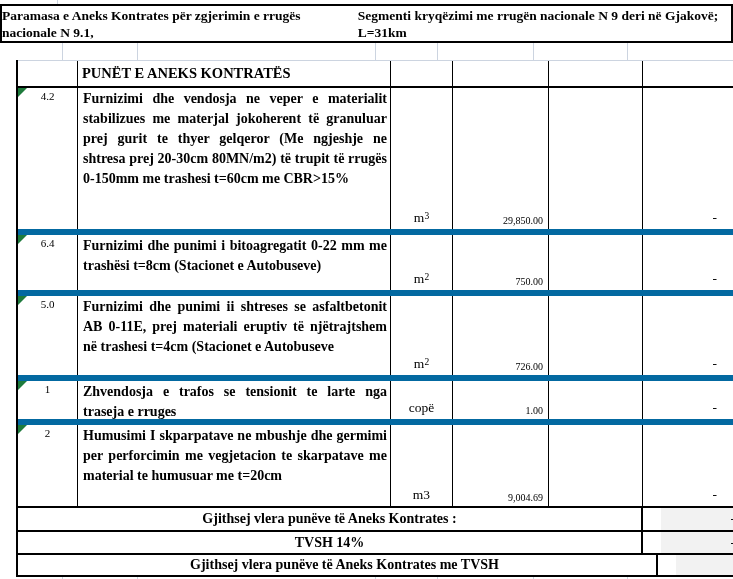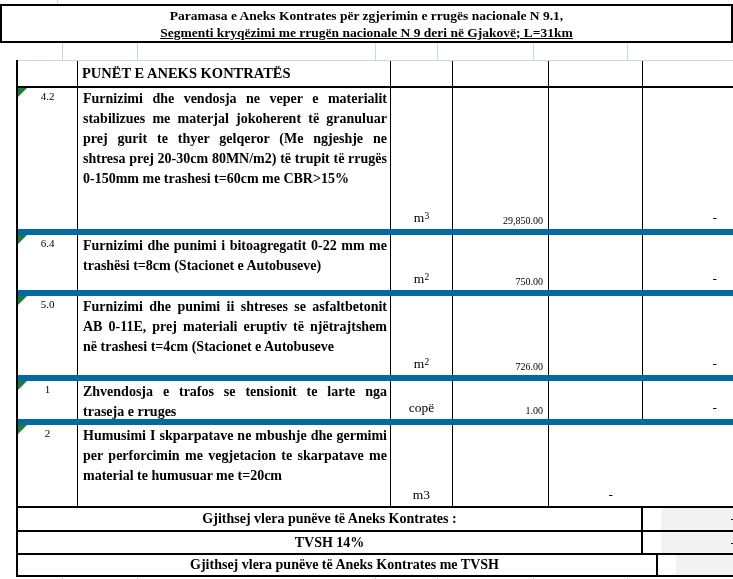--- a/index.html
+++ b/index.html
@@ -4,24 +4,24 @@
 <style>
   html,body{margin:0;padding:0;background:#fff;}
   .sheet{
     position:relative;width:733px;height:579px;background:#ffffff;
     font-family:"Liberation Serif","DejaVu Serif",serif;color:#000;overflow:hidden;
   }
   .gl{position:absolute;width:1px;background:#ccd4e0;}
   
   .title-box{
     position:absolute;top:4px;left:0;width:733px;height:39px;box-sizing:border-box;
-    border:2px solid #000;display:flex;flex-direction:column;justify-content:center;
+    border:2px solid #000;display:flex;flex-direction:row;justify-content:center;
     align-items:center;font-weight:bold;font-size:13.5px;line-height:17px;background:#fff;
   }
-  .title-line2{text-decoration:underline;}
+  .title-line2{}
   
   .tbl{
     position:absolute;top:60px;left:16px;width:733px;box-sizing:border-box;
     border-left:2px solid #000;border-right:2px solid #000;background:#fff;
   }
   .row{display:grid;grid-template-columns:60px 313px 62px 96px 94px 104px;
        box-sizing:border-box;border-bottom:6px solid #0369a1;}
   .row>div{box-sizing:border-box;border-right:1px solid #000;position:relative;overflow:hidden;}
   .row>div:last-child{border-right:none;}
   .punet{height:28px;border-top:1px solid #ccd4e0;border-bottom:2px solid #000;}
@@ -139,20 +139,21 @@
     <div class="row h4">
       <div class="no-cell">
         <span class="tri"></span>
         <span>2</span>
       </div>
       <div class="desc">Humusimi I skparpatave ne mbushje dhe germimi per perforcimin  me vegjetacion te skarpatave me material te humusuar me t=20cm</div>
       <div class="unit">
         <span>m3</span>
           <sup></sup>
       </div>
+      <div class="qty">9,004.69</div>
       <div class="price"></div>
       <div class="total">-</div>
     </div>
 
     <div class="sum-row s0">
       <div class="sum-label">Gjithsej vlera punëve të Aneks Kontrates :</div>
       <div class="sum-val">-</div>
     </div>
     <div class="sum-row s1">
       <div class="sum-label">TVSH 14%</div>

